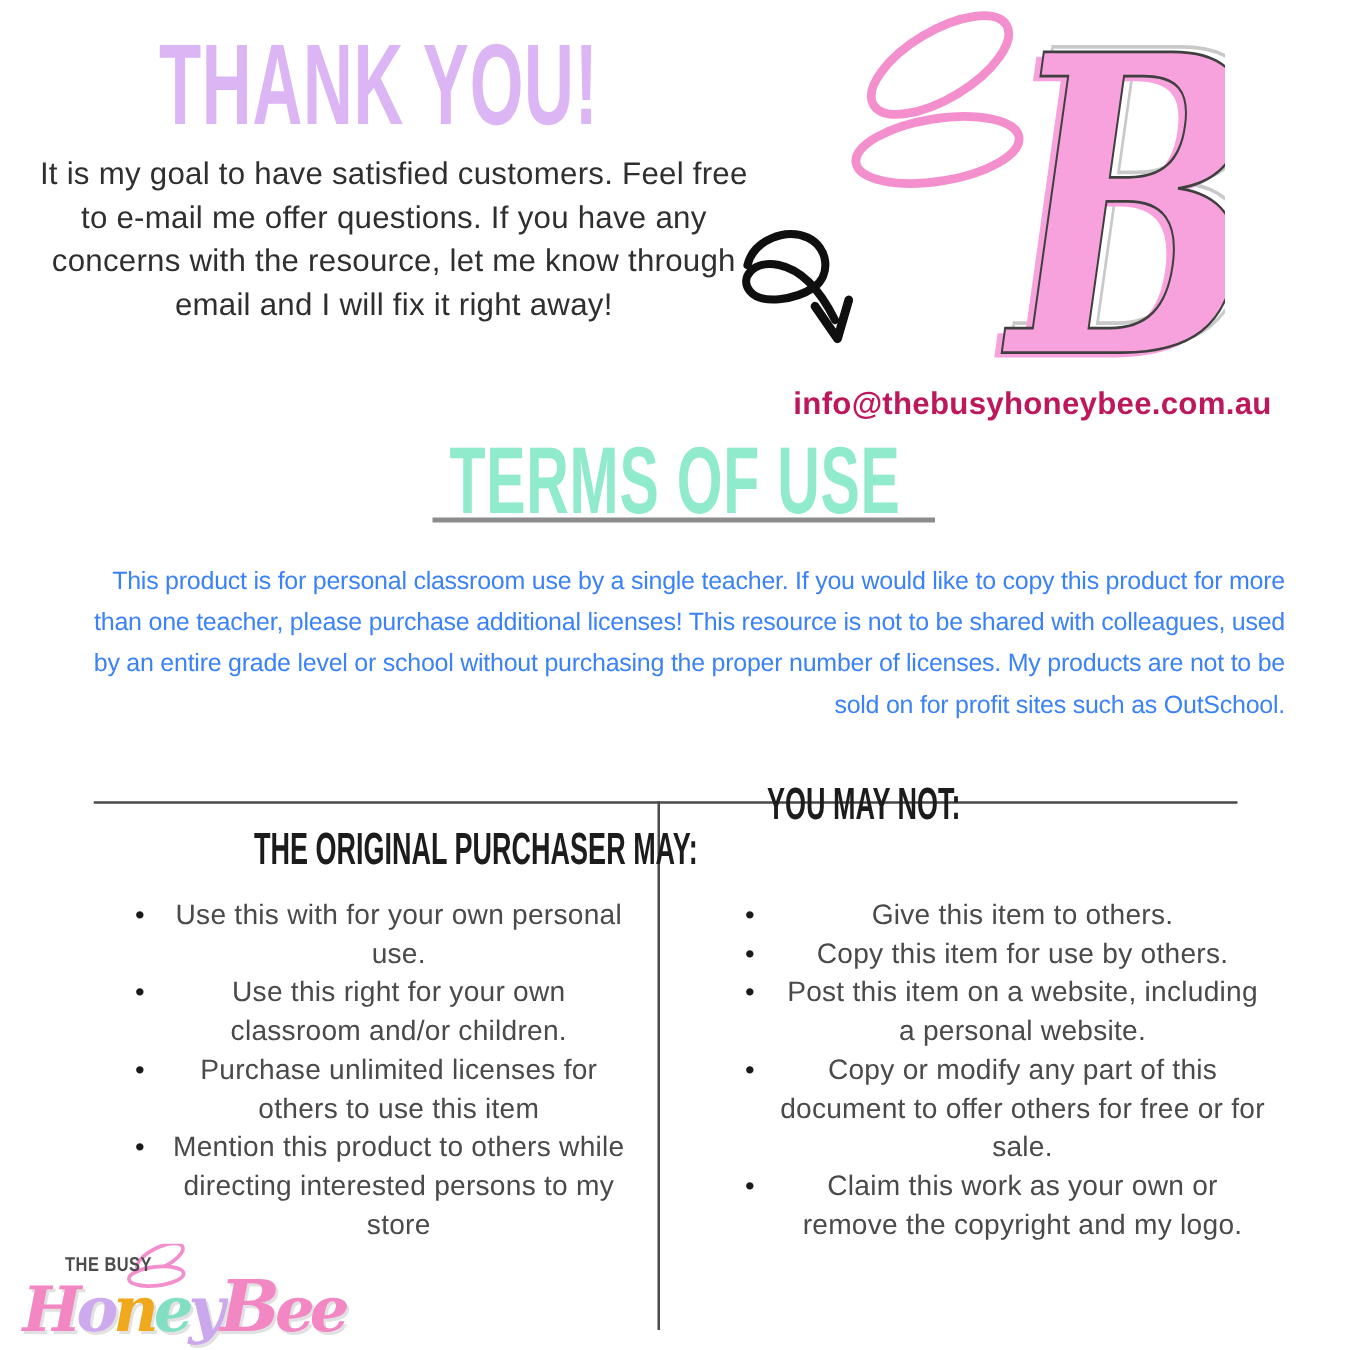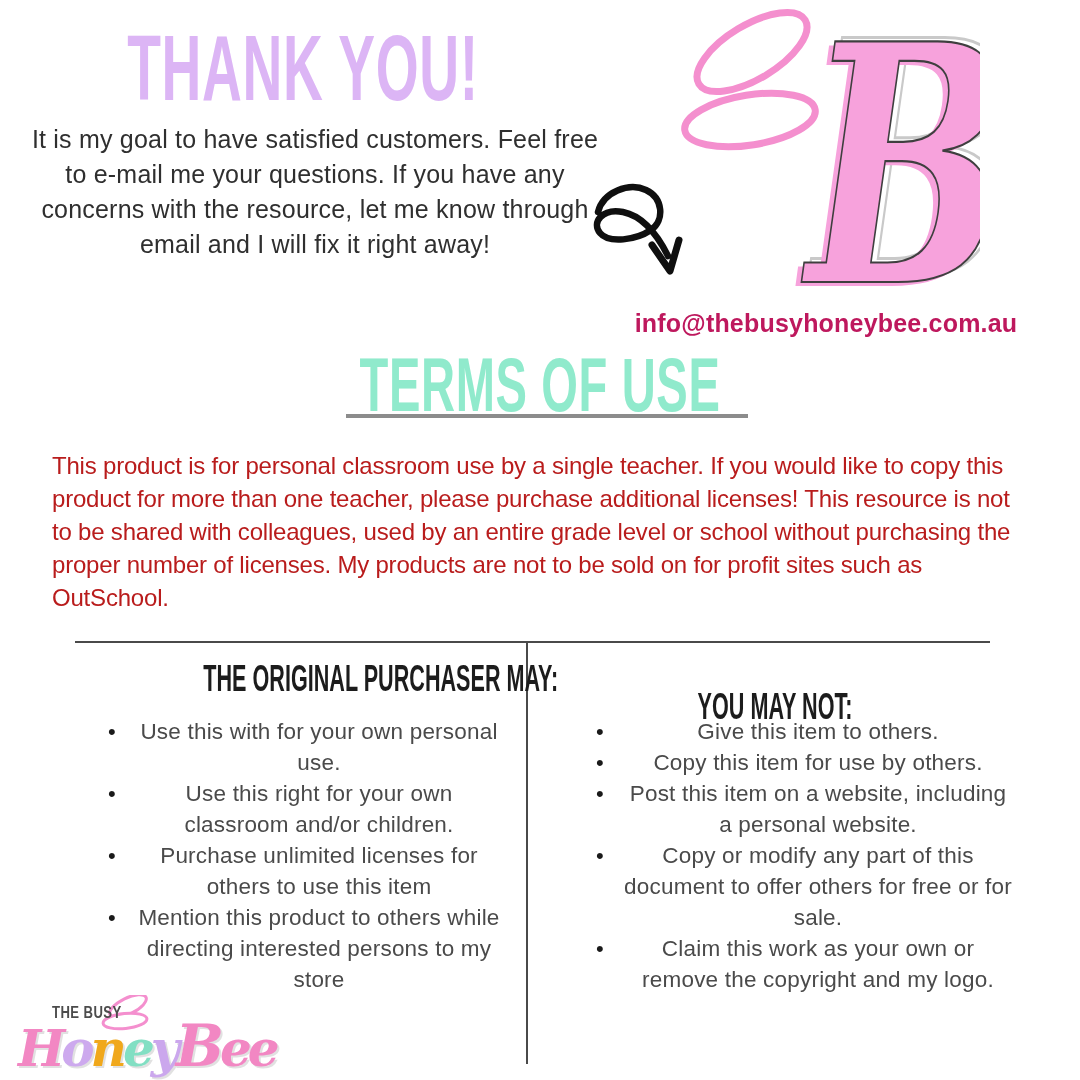--- a/index.html
+++ b/index.html
@@ -32,35 +32,35 @@
   }
 
   
   .terms-title{top:346px;left:0;width:1080px;text-align:center;}
   .terms-title .squeeze{
     font-size:76px;font-weight:bold;line-height:78px;letter-spacing:1px;
     color:#90eacc;transform:scaleX(0.62);
   }
   .terms-underline{top:414px;left:346px;width:402px;height:4px;background:#8c8c8c;}
   .terms-body{
-    top:449px;left:52px;width:976px;text-align:left;
-    font-size:24px;line-height:33px;letter-spacing:-0.2px;color:#b91c1c;
+    top:449px;left:52px;width:976px;text-align:right;
+    font-size:20px;line-height:33px;letter-spacing:-0.2px;color:#3b82f6;
   }
 
   
   .h-divider{top:641px;left:75px;width:915px;height:2px;background:#4a4a4a;}
   .v-divider{top:641px;left:526px;width:2px;height:423px;background:#4a4a4a;}
 
   
   .col-heading{font-weight:bold;}
   .col-heading .squeeze{
     font-size:36px;font-weight:bold;line-height:38px;color:#1c1c1c;transform:scaleX(0.60);
   }
   .col-heading-left{top:660px;left:85px;width:430px;text-align:center;}
-  .col-heading-right{top:688px;left:562px;width:426px;text-align:center;}
+  .col-heading-right{top:624px;left:562px;width:426px;}
 
   .bullet-list{display:flex;flex-direction:column;}
   .bullet-list-left{top:716px;left:90px;width:412px;}
   .bullet-list-right{top:716px;left:578px;width:434px;}
   .bullet-row{display:flex;align-items:flex-start;}
   .bullet-dot{
     width:46px;flex:0 0 46px;text-align:left;padding-left:18px;box-sizing:border-box;
     font-size:22px;line-height:31px;color:#1a1a1a;
   }
   .bullet-text{
@@ -84,21 +84,21 @@
   }
   .footer-script .cap-b{font-size:57px;}
 </style>
 </head>
 <body>
 
 <div class="abs thank-title">
   <span class="squeeze">THANK YOU!</span>
 </div>
 
-<div class="abs thank-msg">It is my goal to have satisfied customers. Feel free to e-mail me your questions. If you have any concerns with the resource, let me know through email and I will fix it right away!</div>
+<div class="abs thank-msg">It is my goal to have satisfied customers. Feel free to e-mail me offer questions. If you have any concerns with the resource, let me know through email and I will fix it right away!</div>
 
 <svg class="abs logo-top" viewBox="0 0 300 292" aria-hidden="true">
   <ellipse cx="72" cy="48" rx="62" ry="27" transform="rotate(-31 72 48)" fill="#ffffff" stroke="#f48fce" stroke-width="7"></ellipse>
   <ellipse cx="70" cy="116" rx="66" ry="25" transform="rotate(-9 70 116)" fill="#ffffff" stroke="#f48fce" stroke-width="7"></ellipse>
   <g font-family="DejaVu Serif, serif" font-style="italic" font-weight="bold">
     <g transform="translate(134,-5) scale(0.72,1)">
       <text y="279" font-size="330" fill="#ffffff" stroke="#c9c9c9" stroke-width="3">B</text>
     </g>
     <g transform="translate(121,3) scale(0.72,1)">
       <text y="279" font-size="330" fill="#f7a2dc" stroke="none">B</text>

